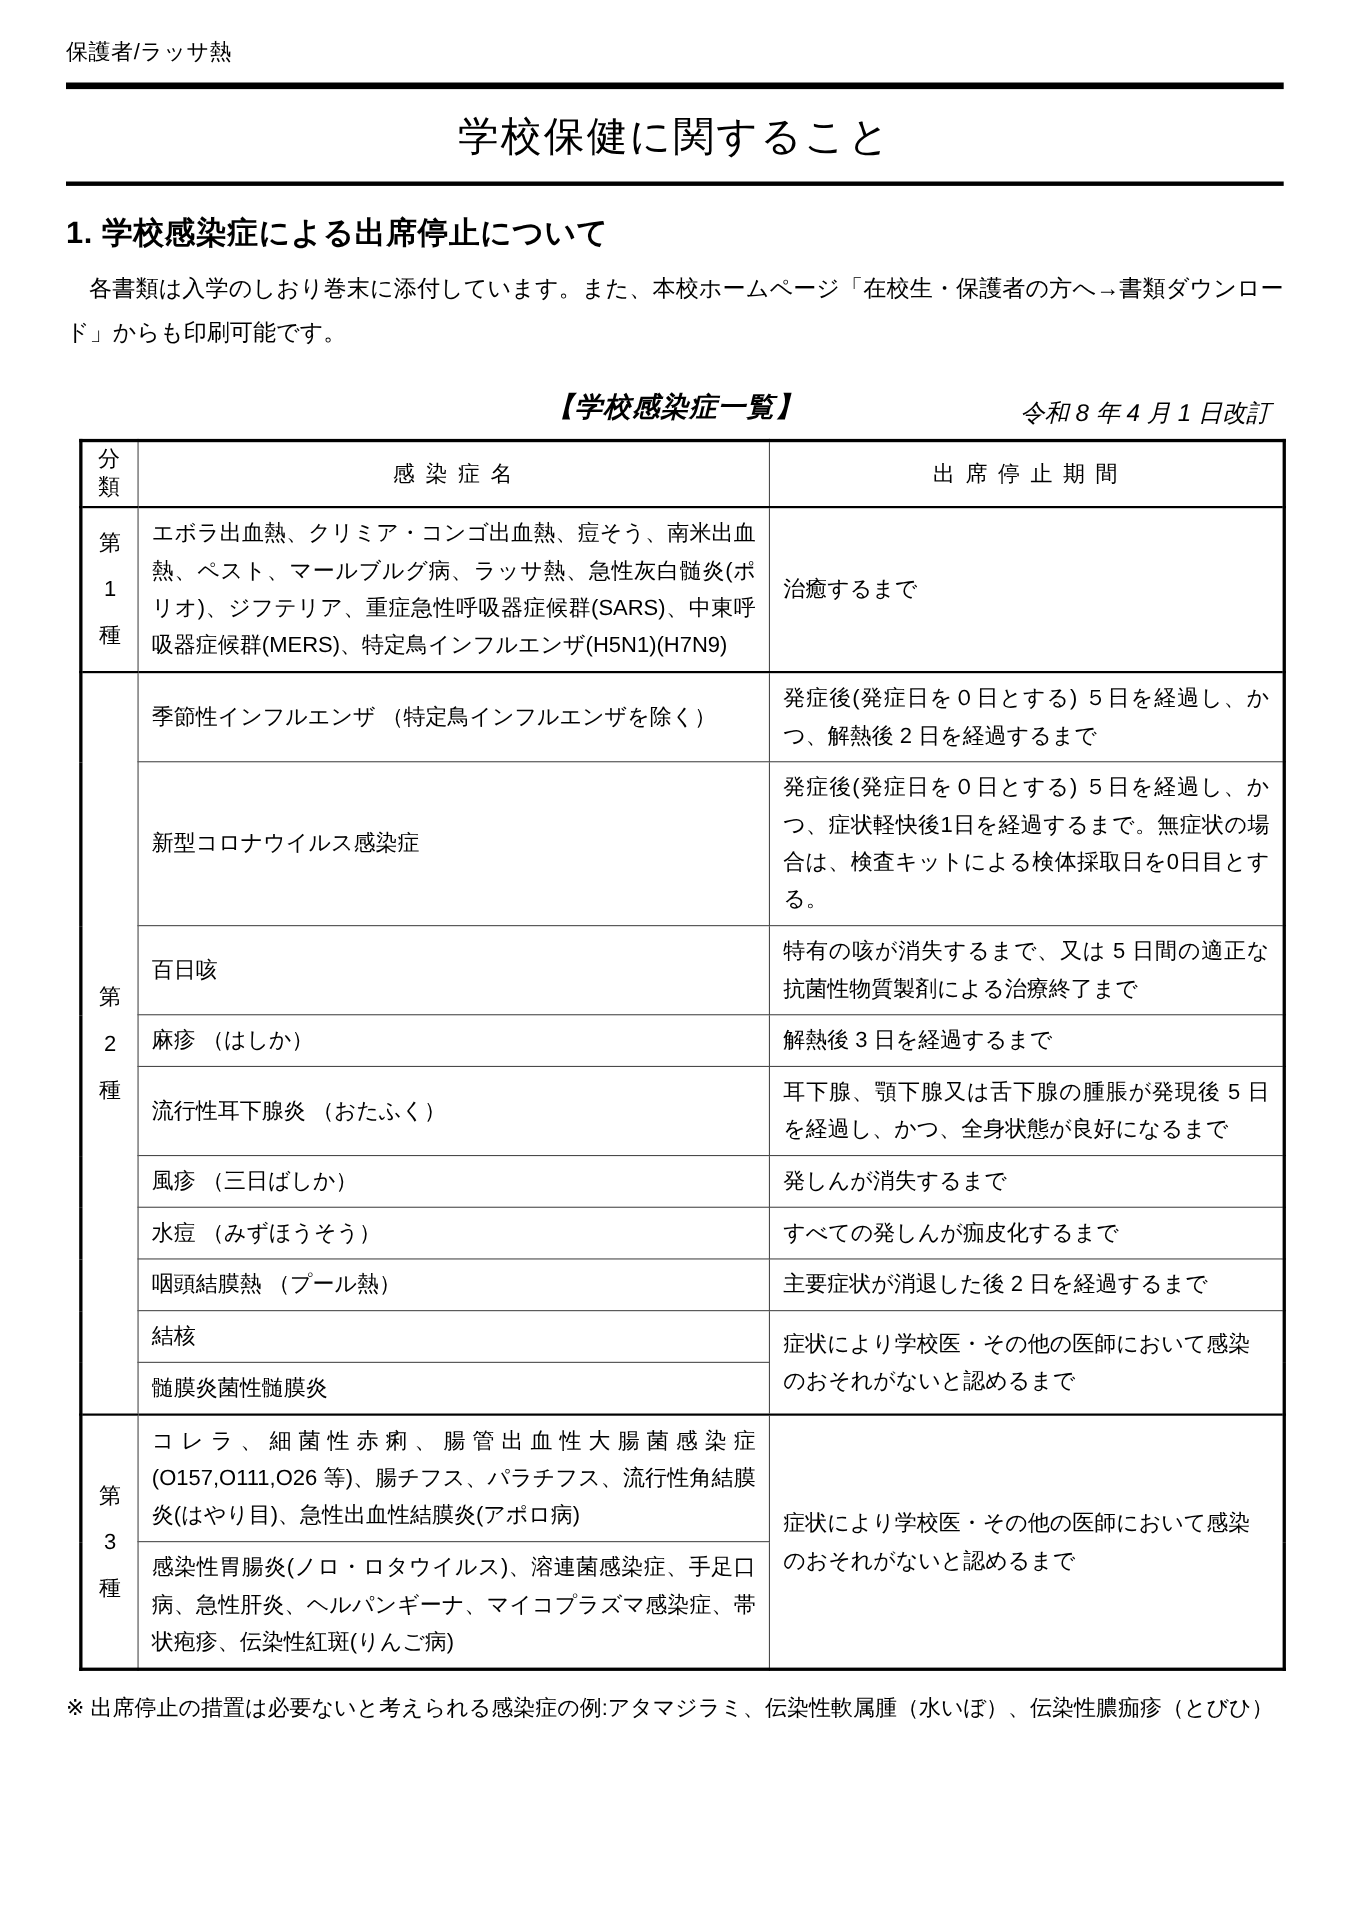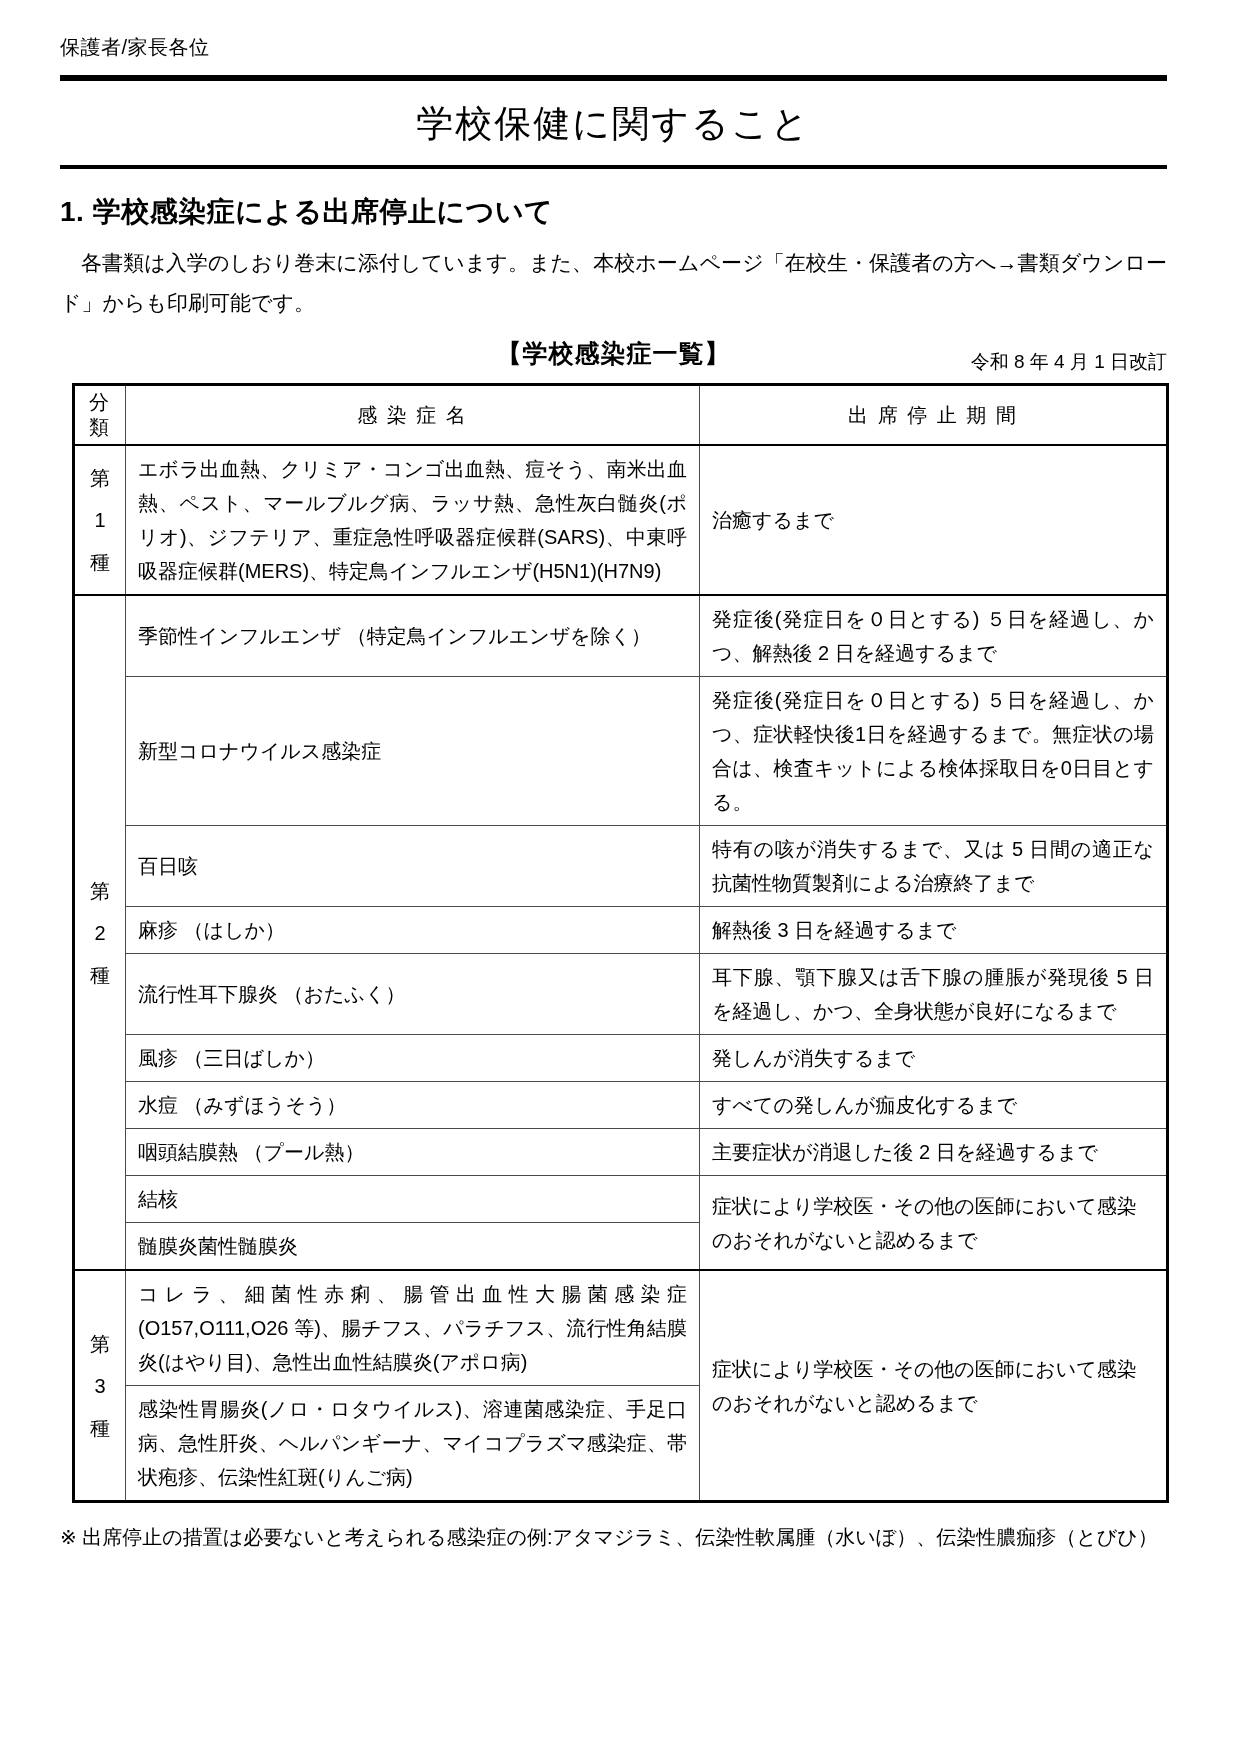--- a/index.html
+++ b/index.html
@@ -32,23 +32,23 @@
 
   .body-text {
     margin: 0;
     font-size: 21px;
     line-height: 40px;
     text-indent: 21px;
     text-align: justify;
   }
   .red { color: var(--accent-red); font-weight: bold; }
 
-  .caption { position: relative; margin-top: 14px; height: 38px; }
+  .caption { position: relative; margin-top: 30px; height: 38px; font-style: italic; }
   .table-title { text-align: center; font-size: 25px; font-weight: bold; letter-spacing: 1px; }
-  .revision { position: absolute; right: 0; bottom: 0; font-size: 19px; }
+  .revision { position: absolute; right: 12px; bottom: 0; font-size: 22px; }
 
   table.disease-table {
     border-collapse: collapse;
     width: 1094px;
     margin: 8px 0 0 12px;
     table-layout: fixed;
     border: 3px solid #000;
   }
   .disease-table th, .disease-table td {
     border: 1.5px solid #4a4a4a;
@@ -76,21 +76,21 @@
   td.dashed-top { border-top: 1.6px dashed #555; }
 
   .footnotes { margin-top: 18px; font-size: 20px; }
   .footnotes p { margin: 0 0 14px 0; line-height: 32px; }
 </style>
 </head>
 <body>
 
 <div class="page">
 
-  <div class="recipient">保護者/家長各位</div>
+  <div class="recipient">保護者/ラッサ熱</div>
 
   <div class="rule thick"></div>
 
   <h1 class="doc-title">学校保健に関すること</h1>
 
   <div class="rule medium"></div>
 
   <h2 class="section-heading">1. 学校感染症による出席停止について</h2>
 
 

